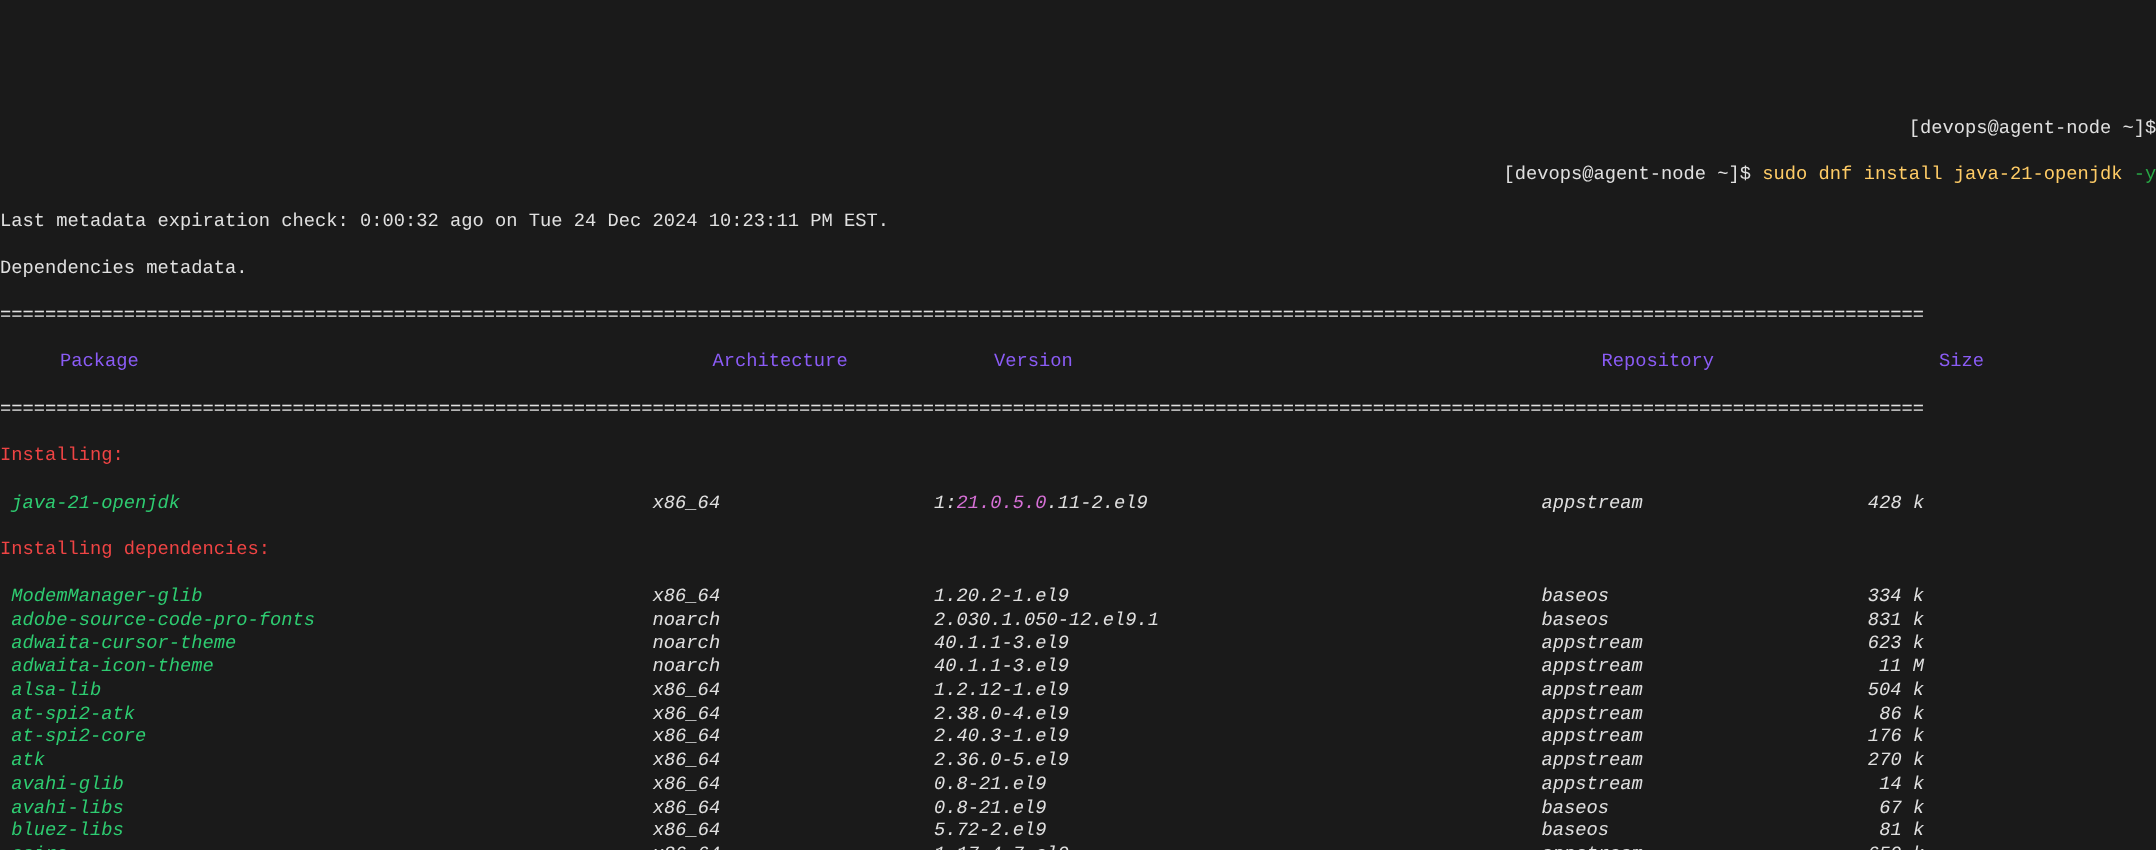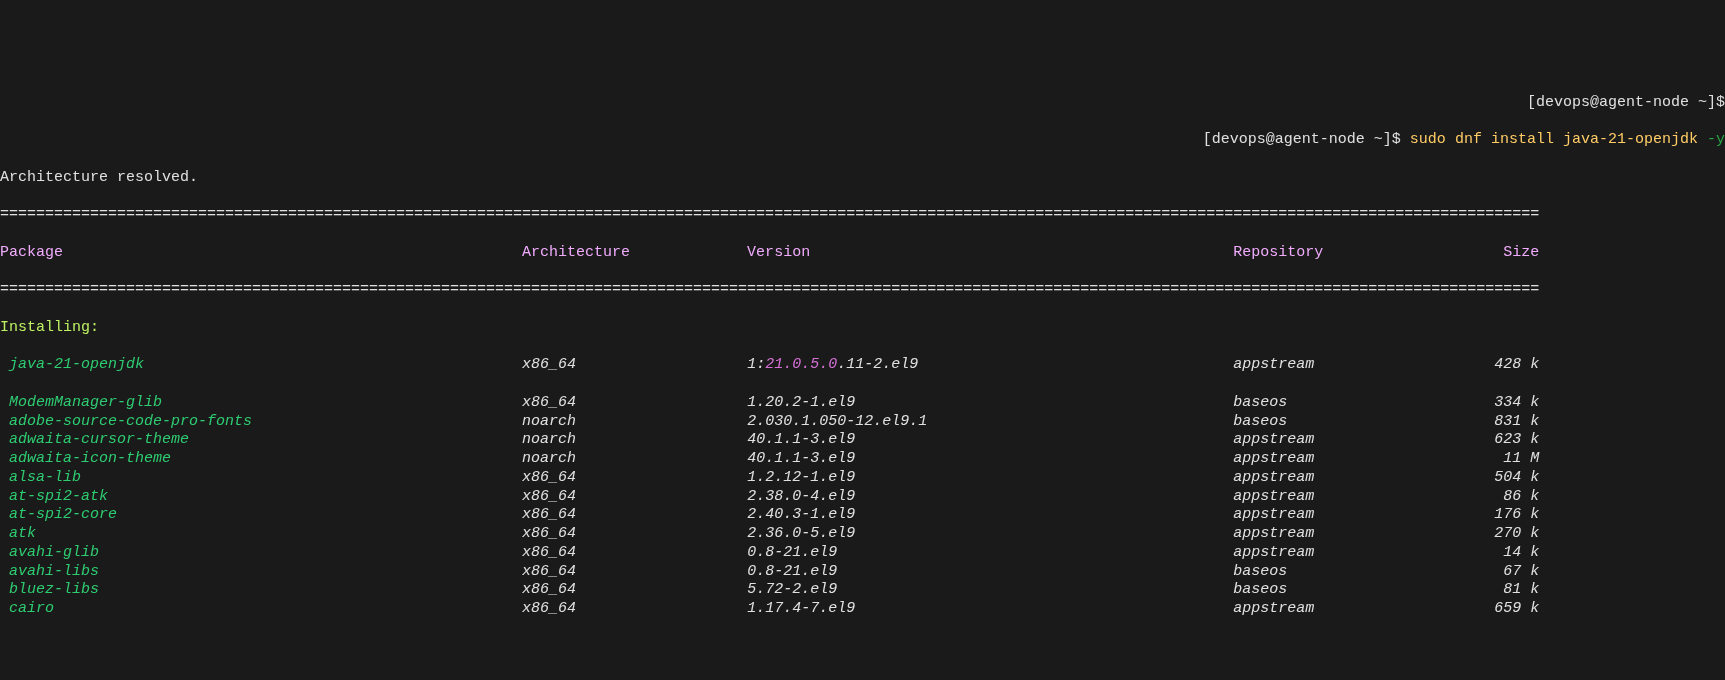--- a/index.html
+++ b/index.html
@@ -36,25 +36,26 @@
     .output-line {
       color: #e0e0e0;
       white-space: pre;
     }
     .divider {
       color: #e0e0e0;
       white-space: pre;
       overflow: hidden;
     }
     .header-row {
-      color: #f0abfc;
+      color: #8b5cf6;
       white-space: pre;
+      padding-left: 48px;
     }
     .section-label {
-      color: #bef264;
+      color: #ef4444;
       white-space: pre;
     }
     .pkg-row {
       white-space: pre;
       font-style: italic;
     }
     .pkg-name {
       color: #2ecc71;
     }
     .pkg-arch {
@@ -74,23 +75,25 @@
     }
   </style>
 </head>
 <body>
 
 
 
 <div class="terminal">
 <div class="prompt-line"><span class="prompt">[devops@agent-node ~]$</span></div>
 <div class="prompt-line"><span class="prompt">[devops@agent-node ~]$ </span><span class="cmd-arg"><span>sudo</span> <span>dnf</span> <span>install</span> <span>java-21-openjdk</span></span> <span class="cmd-flag">-y</span></div>
-<div class="output-line">Architecture resolved.</div>
+<div class="output-line">Last metadata expiration check: 0:00:32 ago on Tue 24 Dec 2024 10:23:11 PM EST.</div>
+<div class="output-line">Dependencies metadata.</div>
 <div class="divider" id="div1">===========================================================================================================================================================================</div>
 <div class="header-row" id="header-row">Package                                                   Architecture             Version                                               Repository                    Size</div>
 <div class="divider" id="div2">===========================================================================================================================================================================</div>
 <div class="section-label">Installing:</div>
 <div class="pkg-row" id="main-pkg-row"><span class="pkg-name"> java-21-openjdk</span>                                          <span class="pkg-arch">x86_64                   </span><span class="pkg-version">1:<span class="version-highlight">21.0.5.0</span>.11-2.el9                                   </span><span class="pkg-repo">appstream                  </span><span class="pkg-size">  428 k</span></div>
+<div class="section-label">Installing dependencies:</div>
 <div id="deps-container"><div class="pkg-row"><span class="pkg-name"> ModemManager-glib</span>                                        <span class="pkg-arch">x86_64                   </span><span class="pkg-version">1.20.2-1.el9                                          </span><span class="pkg-repo">baseos                     </span><span class="pkg-size">  334 k</span></div><div class="pkg-row"><span class="pkg-name"> adobe-source-code-pro-fonts</span>                              <span class="pkg-arch">noarch                   </span><span class="pkg-version">2.030.1.050-12.el9.1                                  </span><span class="pkg-repo">baseos                     </span><span class="pkg-size">  831 k</span></div><div class="pkg-row"><span class="pkg-name"> adwaita-cursor-theme</span>                                     <span class="pkg-arch">noarch                   </span><span class="pkg-version">40.1.1-3.el9                                          </span><span class="pkg-repo">appstream                  </span><span class="pkg-size">  623 k</span></div><div class="pkg-row"><span class="pkg-name"> adwaita-icon-theme</span>                                       <span class="pkg-arch">noarch                   </span><span class="pkg-version">40.1.1-3.el9                                          </span><span class="pkg-repo">appstream                  </span><span class="pkg-size">   11 M</span></div><div class="pkg-row"><span class="pkg-name"> alsa-lib</span>                                                 <span class="pkg-arch">x86_64                   </span><span class="pkg-version">1.2.12-1.el9                                          </span><span class="pkg-repo">appstream                  </span><span class="pkg-size">  504 k</span></div><div class="pkg-row"><span class="pkg-name"> at-spi2-atk</span>                                              <span class="pkg-arch">x86_64                   </span><span class="pkg-version">2.38.0-4.el9                                          </span><span class="pkg-repo">appstream                  </span><span class="pkg-size">   86 k</span></div><div class="pkg-row"><span class="pkg-name"> at-spi2-core</span>                                             <span class="pkg-arch">x86_64                   </span><span class="pkg-version">2.40.3-1.el9                                          </span><span class="pkg-repo">appstream                  </span><span class="pkg-size">  176 k</span></div><div class="pkg-row"><span class="pkg-name"> atk</span>                                                      <span class="pkg-arch">x86_64                   </span><span class="pkg-version">2.36.0-5.el9                                          </span><span class="pkg-repo">appstream                  </span><span class="pkg-size">  270 k</span></div><div class="pkg-row"><span class="pkg-name"> avahi-glib</span>                                               <span class="pkg-arch">x86_64                   </span><span class="pkg-version">0.8-21.el9                                            </span><span class="pkg-repo">appstream                  </span><span class="pkg-size">   14 k</span></div><div class="pkg-row"><span class="pkg-name"> avahi-libs</span>                                               <span class="pkg-arch">x86_64                   </span><span class="pkg-version">0.8-21.el9                                            </span><span class="pkg-repo">baseos                     </span><span class="pkg-size">   67 k</span></div><div class="pkg-row"><span class="pkg-name"> bluez-libs</span>                                               <span class="pkg-arch">x86_64                   </span><span class="pkg-version">5.72-2.el9                                            </span><span class="pkg-repo">baseos                     </span><span class="pkg-size">   81 k</span></div><div class="pkg-row"><span class="pkg-name"> cairo</span>                                                    <span class="pkg-arch">x86_64                   </span><span class="pkg-version">1.17.4-7.el9                                          </span><span class="pkg-repo">appstream                  </span><span class="pkg-size">  659 k</span></div></div>
 </div>
 
 
 
 
 </body></html>

